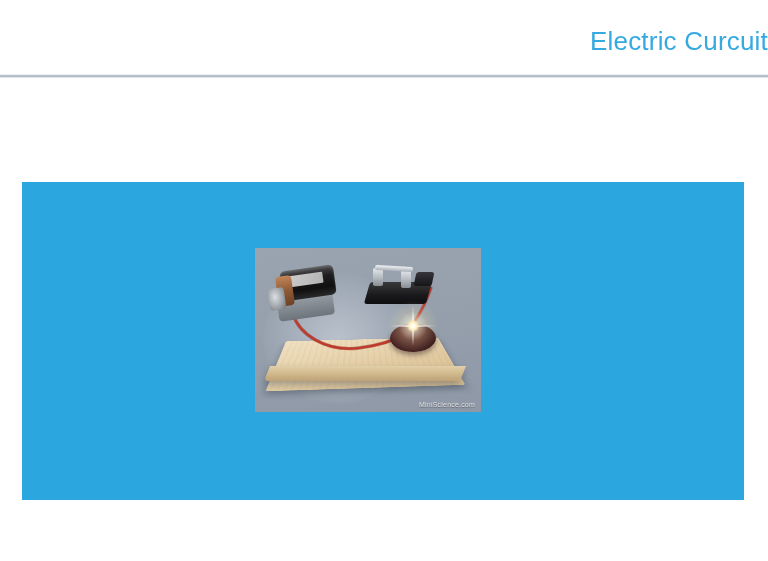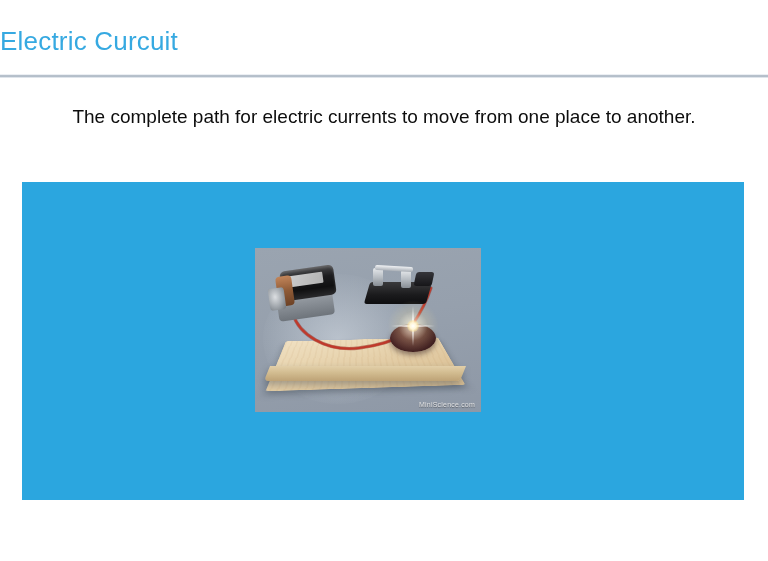--- a/index.html
+++ b/index.html
@@ -20,21 +20,21 @@
     inset: 0;
     background: #ffffff;
   }
 
   
   .title-area {
     position: absolute;
     left: 0;
     top: 24px;
     width: 768px;
-    text-align: left;
+    text-align: right;
   }
   .slide-title {
     font-family: "Liberation Sans", sans-serif;
     font-size: 26px;
     line-height: 34px;
     color: #36A9E1;
     font-weight: 400;
     letter-spacing: 0.2px;
     white-space: nowrap;
   }
@@ -265,21 +265,20 @@
 <body>
 
 <div class="slide">
 
   <div class="title-area">
     <span class="slide-title">Electric Curcuit</span>
   </div>
 
   <div class="title-divider"></div>
 
-  <div class="body-text">The complete path for electric currents to move from one place to another.</div>
 
   <div class="content-panel">
 
     <div class="photo">
       <div class="photo-inner">
 
         <div class="photo-halo"></div>
 
         <div class="board"></div>
         <div class="board-edge"></div>

